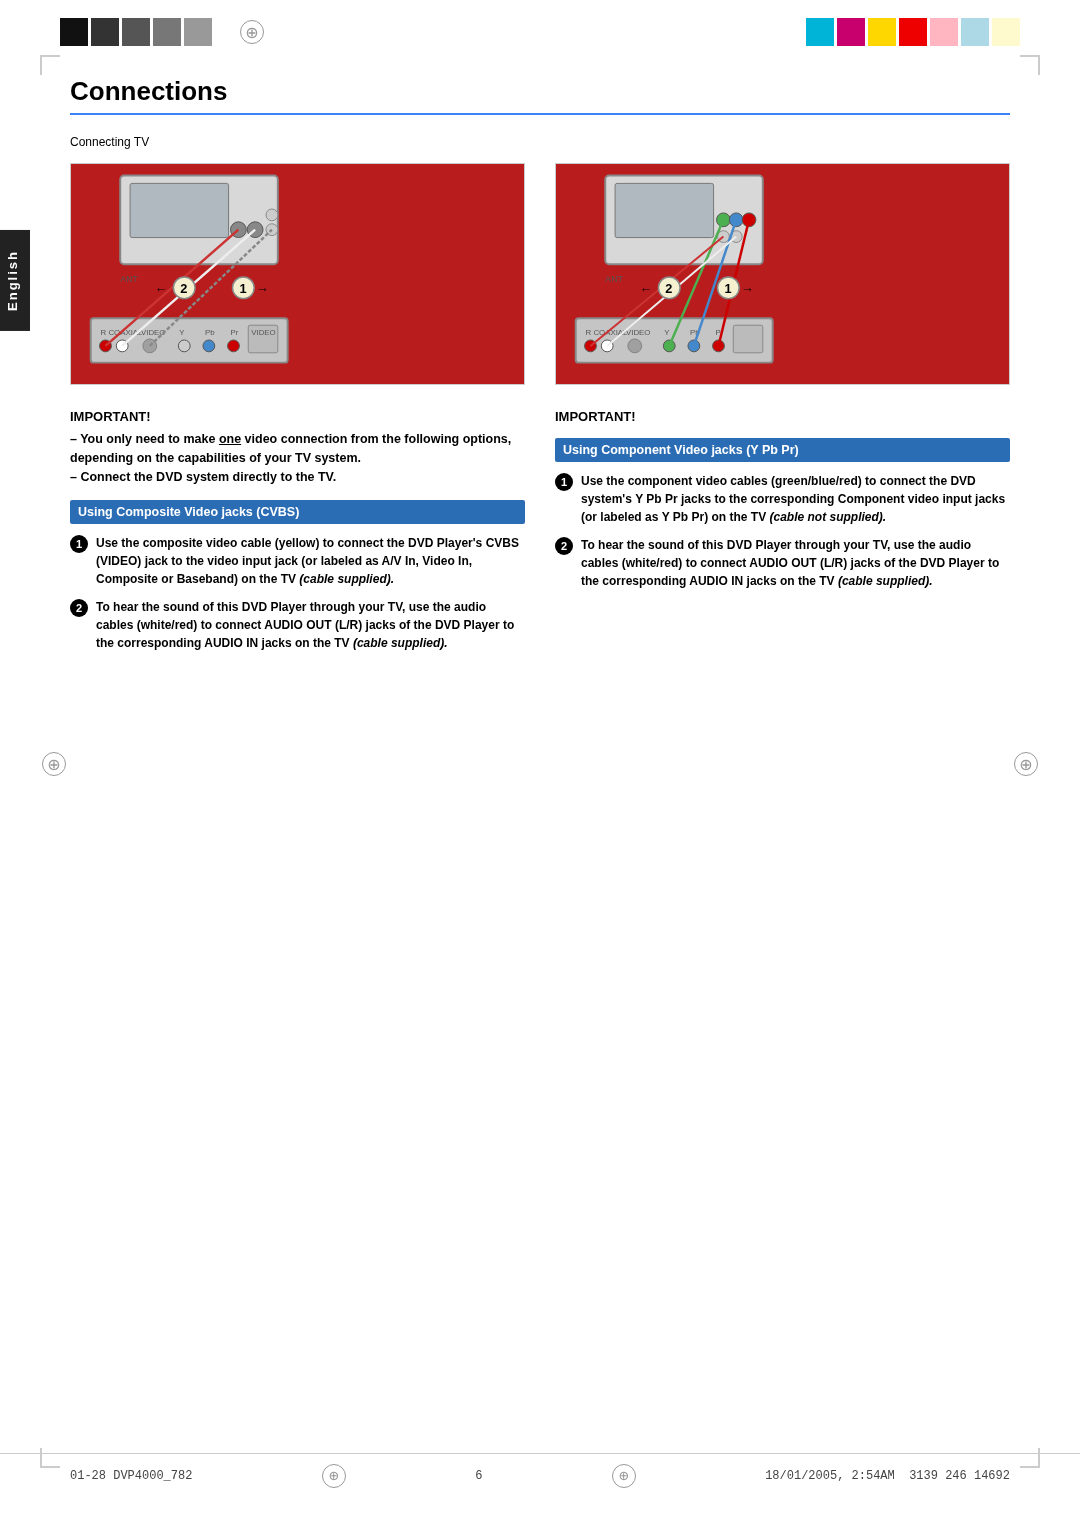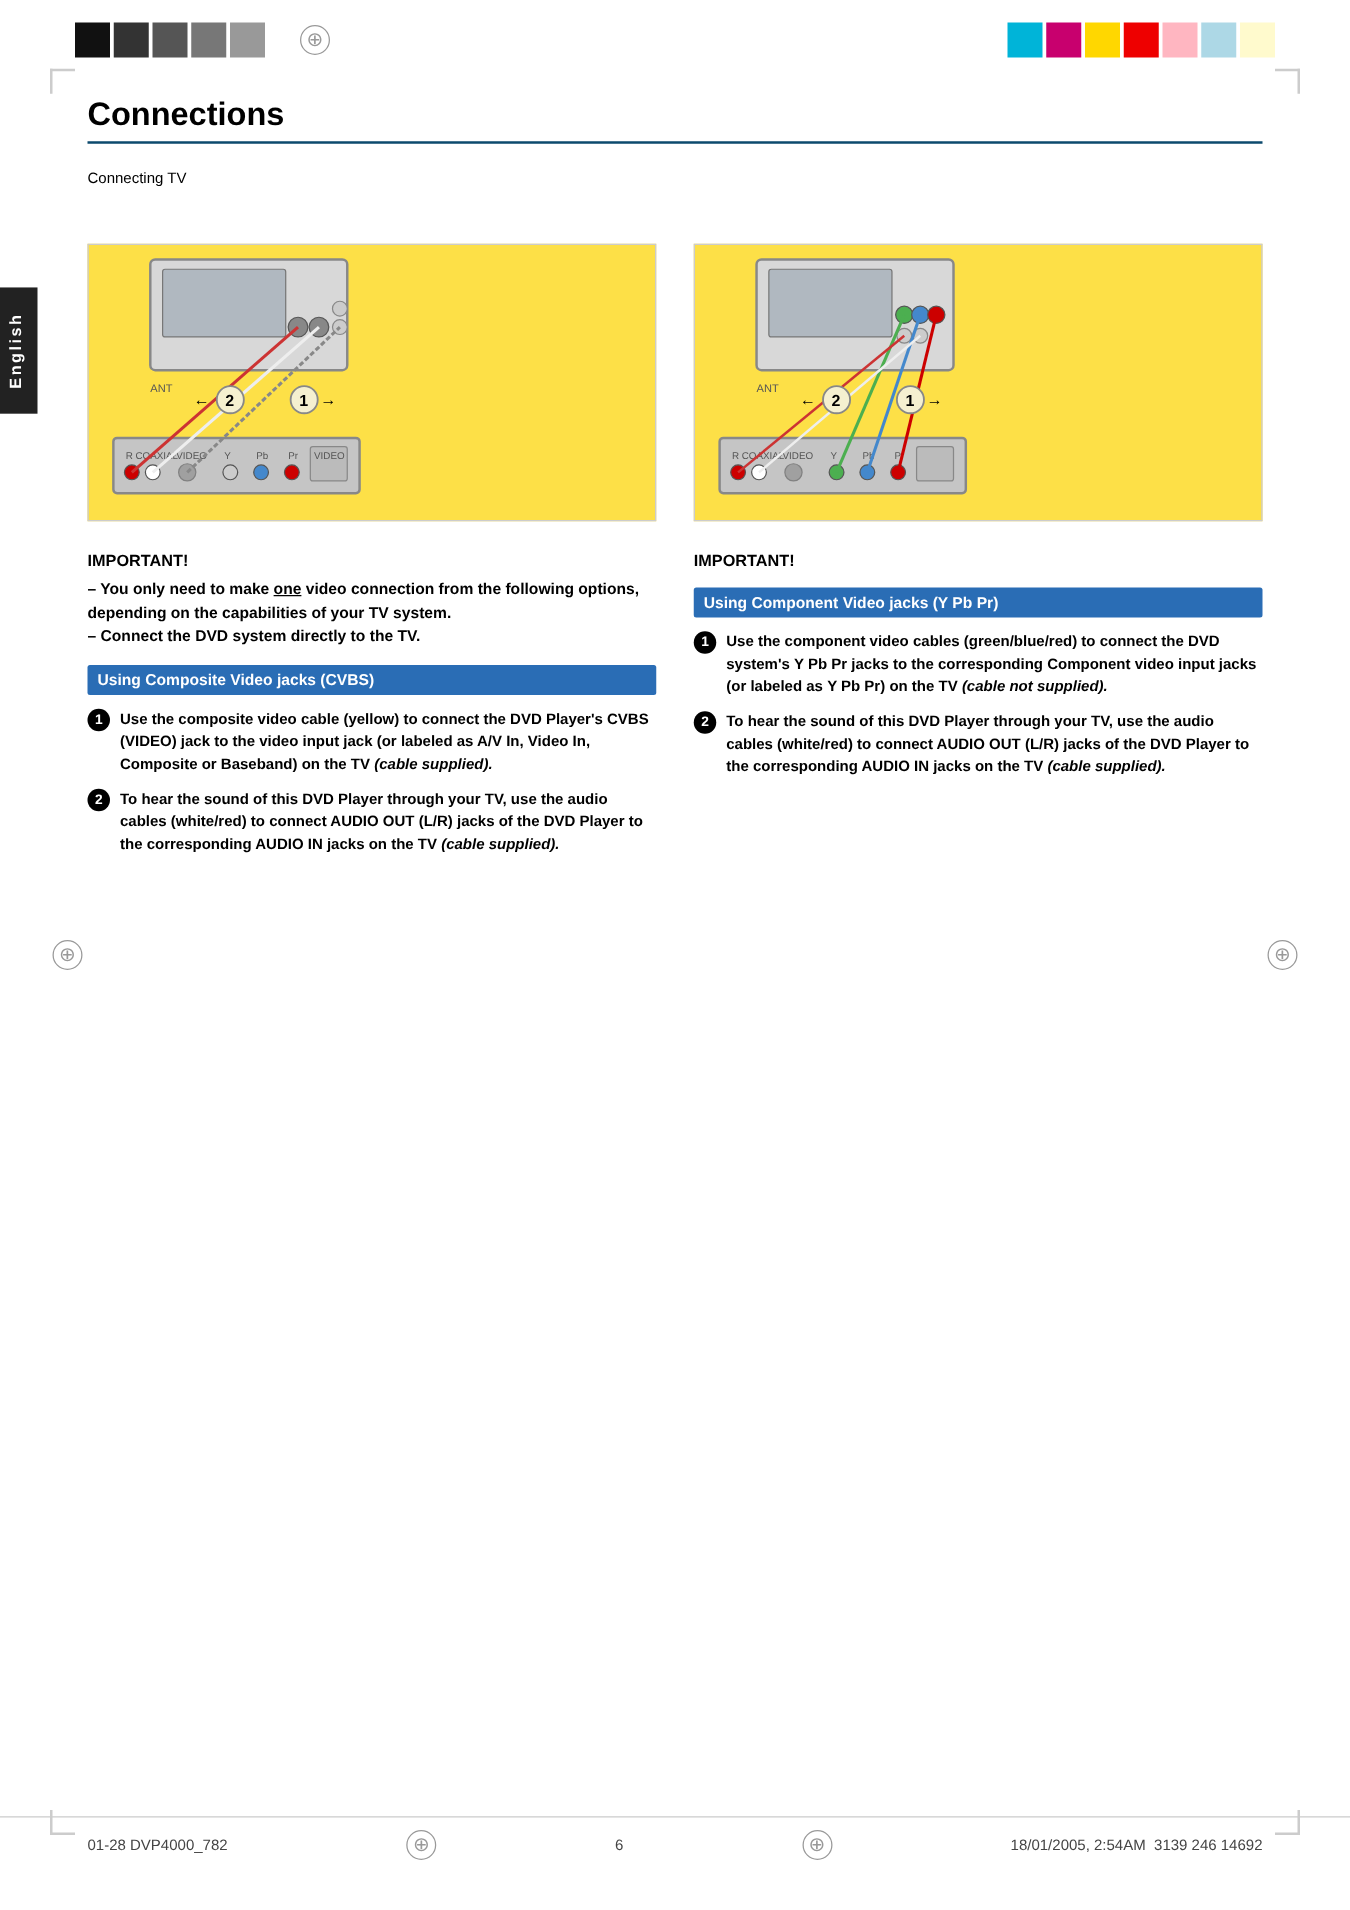--- a/index.html
+++ b/index.html
@@ -74,48 +74,47 @@
 
     
     .main-content {
       padding: 20px 70px 40px 70px;
       margin-top: 10px;
     }
 
     .page-title {
       font-size: 26px;
       font-weight: bold;
-      border-bottom: 2px solid #0c4a6e;
+      border-bottom: 2px solid #3b82f6;
       padding-bottom: 6px;
       margin-bottom: 20px;
     }
 
     .section-title {
       font-size: 12px;
       font-weight: normal;
       margin-bottom: 14px;
     }
 
     
     .diagrams-row {
       display: flex;
       gap: 30px;
       margin-bottom: 24px;
     }
     .diagram-box {
       flex: 1;
       border: 1px solid #ccc;
-      background: #fde047;
+      background: #b91c1c;
       min-height: 220px;
       display: flex;
       align-items: center;
       justify-content: center;
       position: relative;
       overflow: hidden;
-      margin-top: 32px;
     }
 
     
     .diagram-svg {
       width: 100%;
       height: 220px;
     }
 
     
     .two-col {
@@ -193,20 +192,21 @@
       padding: 10px 70px;
       display: flex;
       justify-content: space-between;
       align-items: center;
       font-size: 12px;
       color: #444;
       position: absolute;
       bottom: 30px;
       left: 0;
       right: 0;
+      font-family: Liberation Mono, monospace;
     }
 
     
     .corner-mark {
       position: absolute;
       width: 20px;
       height: 20px;
       border: 2px solid #ccc;
     }
     .corner-tl { top: 55px; left: 40px; border-right: none; border-bottom: none; }

